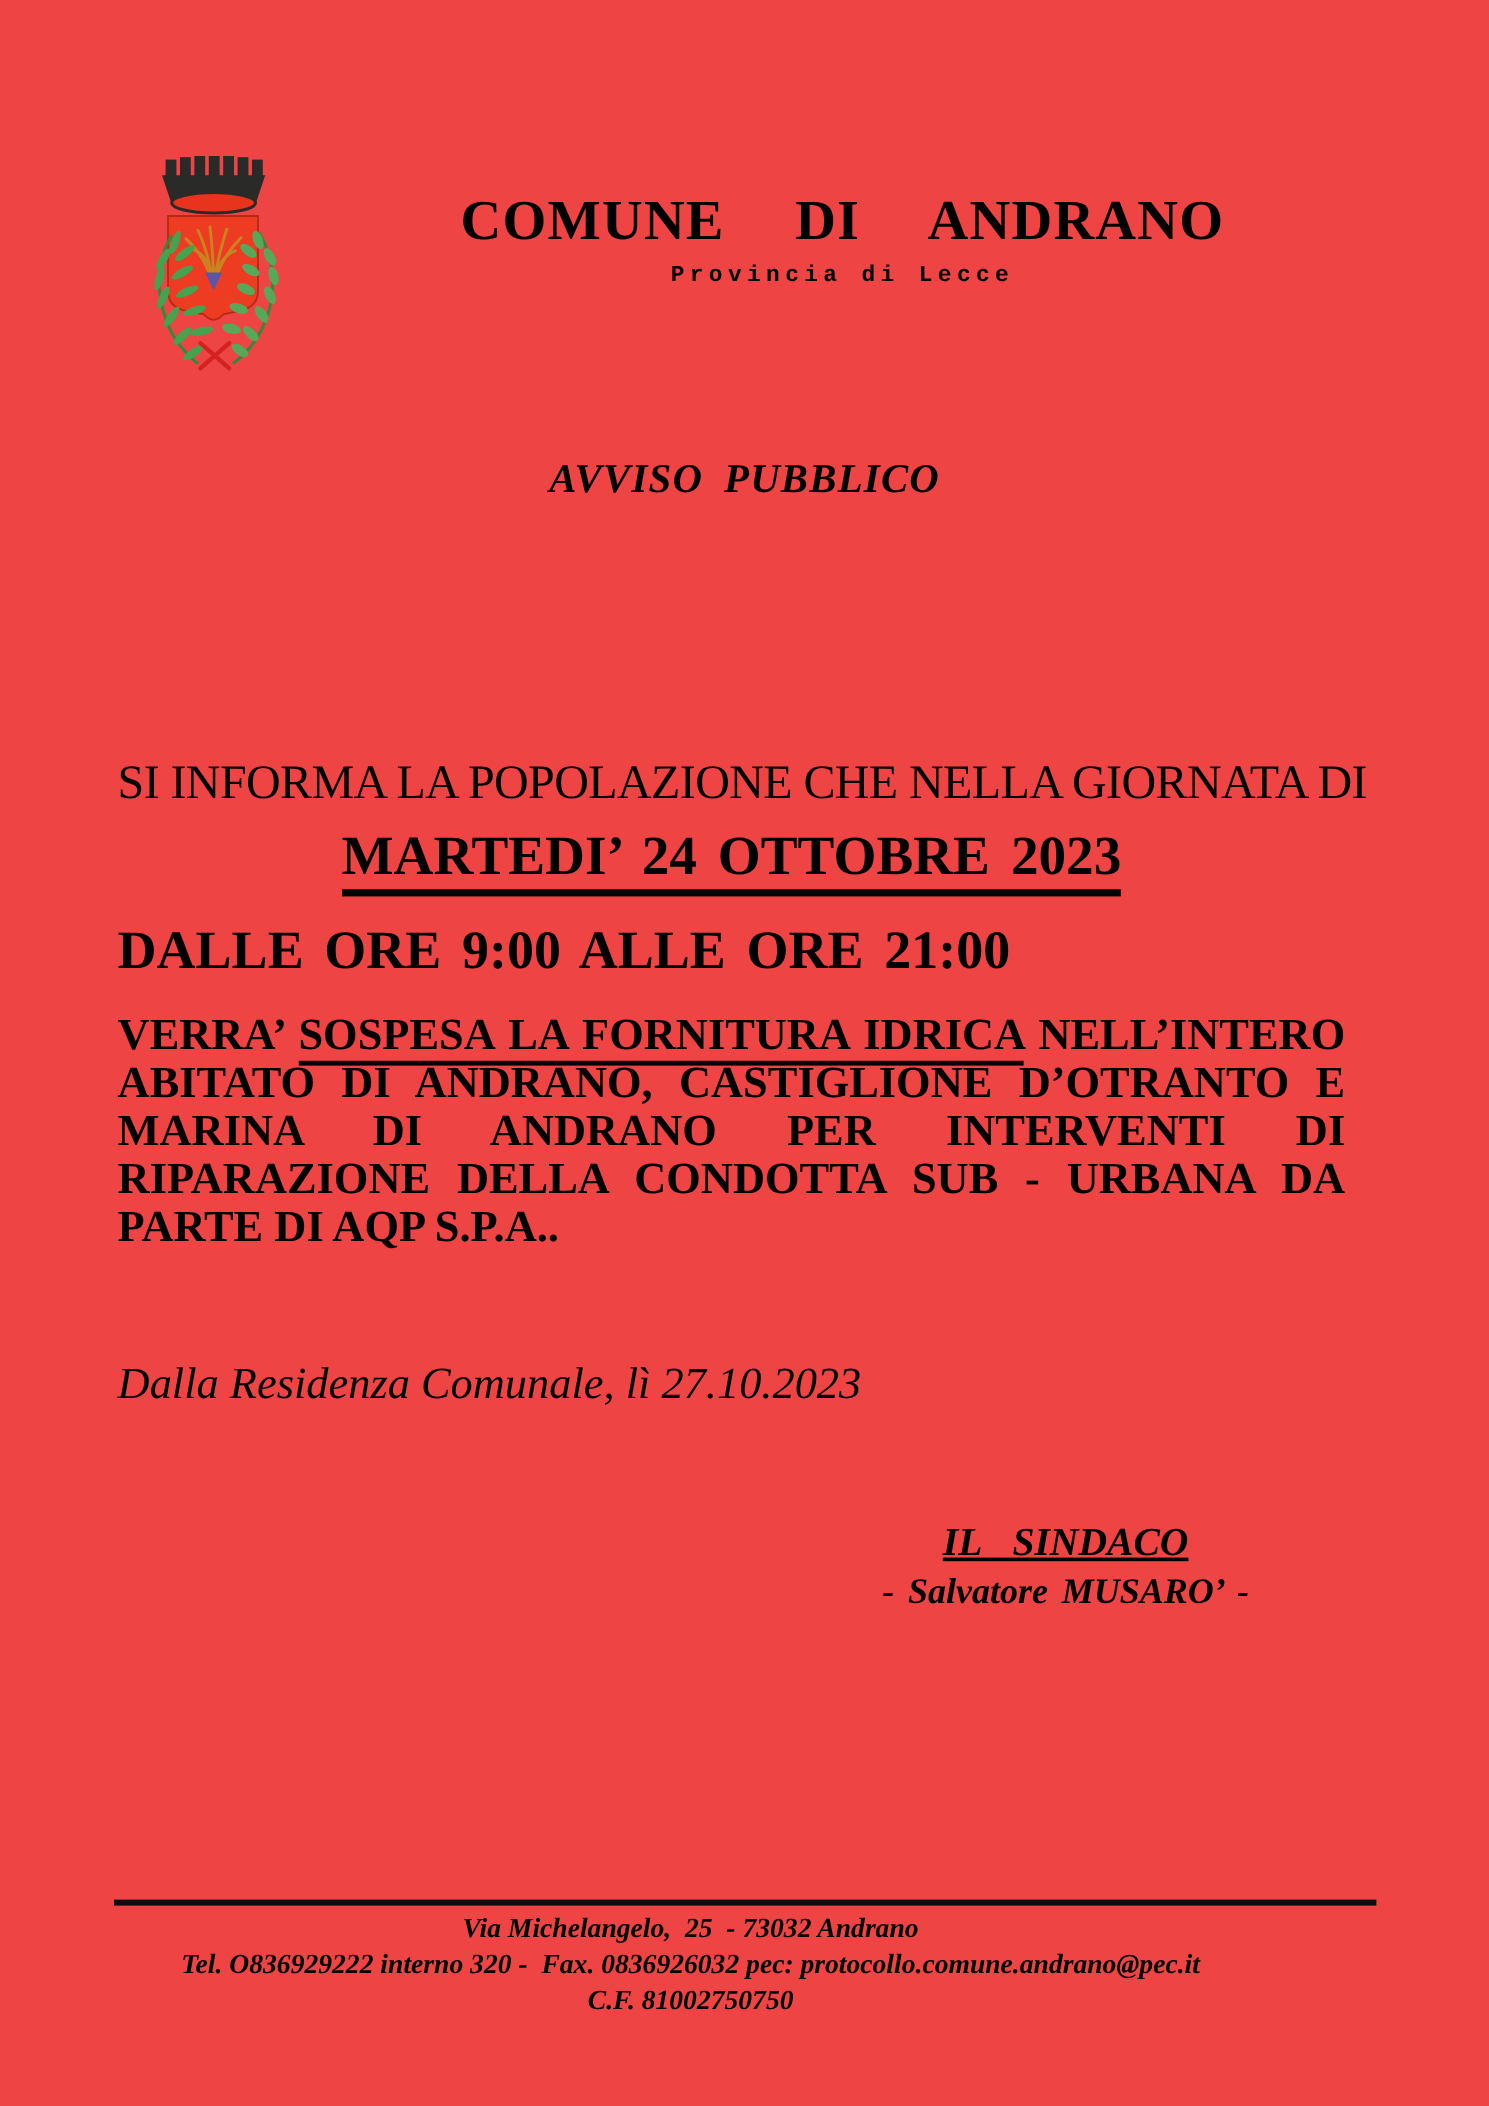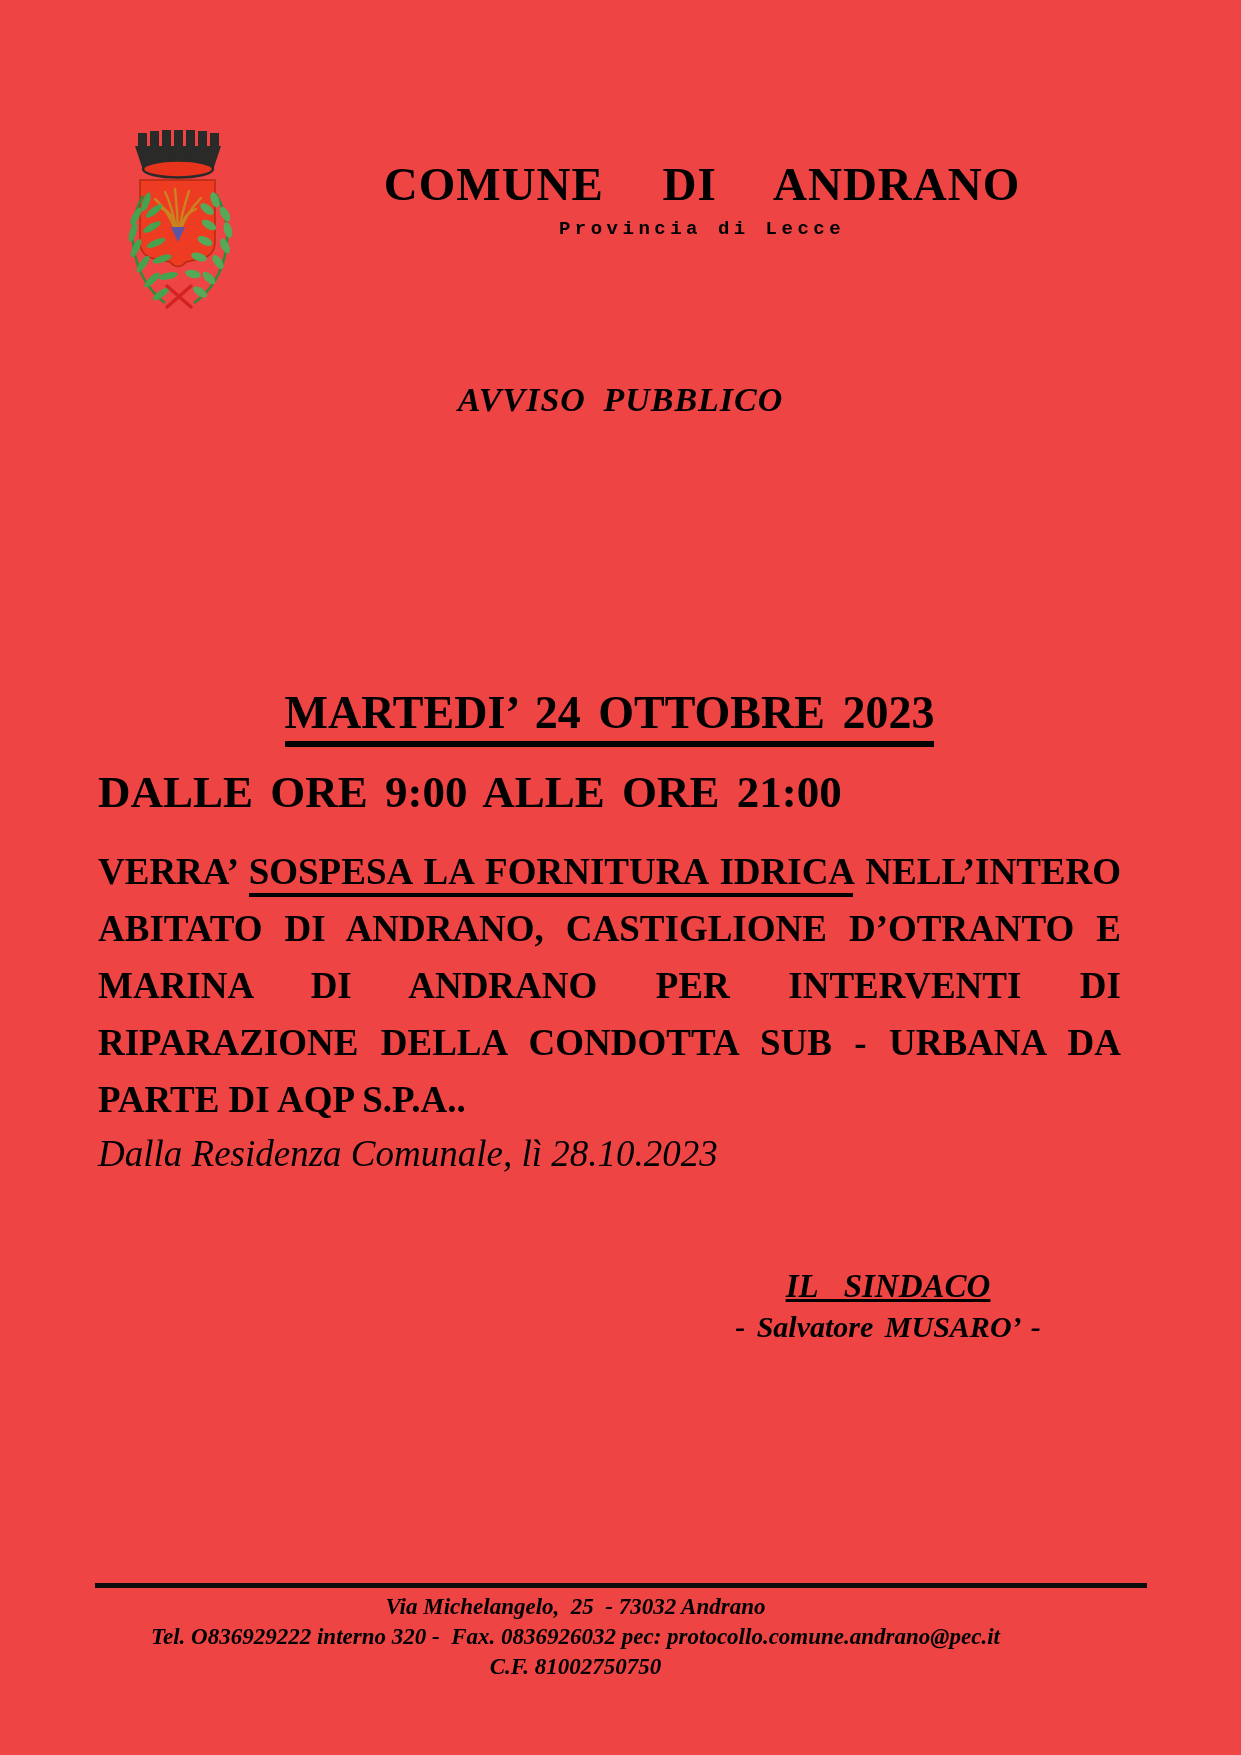--- a/index.html
+++ b/index.html
@@ -94,21 +94,21 @@
     font-weight: bold;
     word-spacing: 6px;
   }
   .main-paragraph {
     position: absolute;
     left: 98px;
     top: 843px;
     width: 1023px;
     font-size: 37px;
     font-weight: bold;
-    line-height: 57px;
+    line-height: 40px;
     text-align: justify;
     text-justify: inter-word;
   }
   .main-paragraph .u-mid {
     border-bottom: 4px solid #000;
     padding-bottom: 1px;
   }
   .place-date {
     position: absolute;
     left: 98px;
@@ -234,32 +234,33 @@
     </svg>
   </div>
 
   <div class="header-text">
     <div class="municipality">COMUNE DI ANDRANO</div>
     <div class="province">Provincia di Lecce</div>
   </div>
 
   <div class="doc-title">AVVISO PUBBLICO</div>
 
+  <div class="intro-line">SI INFORMA LA POPOLAZIONE CHE NELLA GIORNATA DI</div>
 
   <div class="date-line">
     <span class="u-thick">MARTEDI’ 24 OTTOBRE 2023</span>
   </div>
 
   <div class="time-line">DALLE ORE 9:00 ALLE ORE 21:00</div>
 
   <div class="main-paragraph">
     <span>VERRA’ </span><span class="u-mid">SOSPESA LA FORNITURA IDRICA</span><span> NELL’INTERO ABITATO DI ANDRANO, CASTIGLIONE D’OTRANTO E MARINA DI ANDRANO PER INTERVENTI DI RIPARAZIONE DELLA CONDOTTA SUB - URBANA DA PARTE DI AQP S.P.A..</span>
   </div>
 
-  <div class="place-date">Dalla Residenza Comunale, lì 28.10.2023</div>
+  <div class="place-date">Dalla Residenza Comunale, lì 27.10.2023</div>
 
   <div class="signature">
     <div class="sig-role">IL SINDACO</div>
     <div class="sig-name">-  Salvatore MUSARO’ -</div>
   </div>
 
   <div class="footer-rule"></div>
   <div class="page-footer">
     <div>Via Michelangelo,  25  - 73032 Andrano</div>
     <div>Tel. O836929222 interno 320 -  Fax. 0836926032 pec: protocollo.comune.andrano@pec.it</div>

